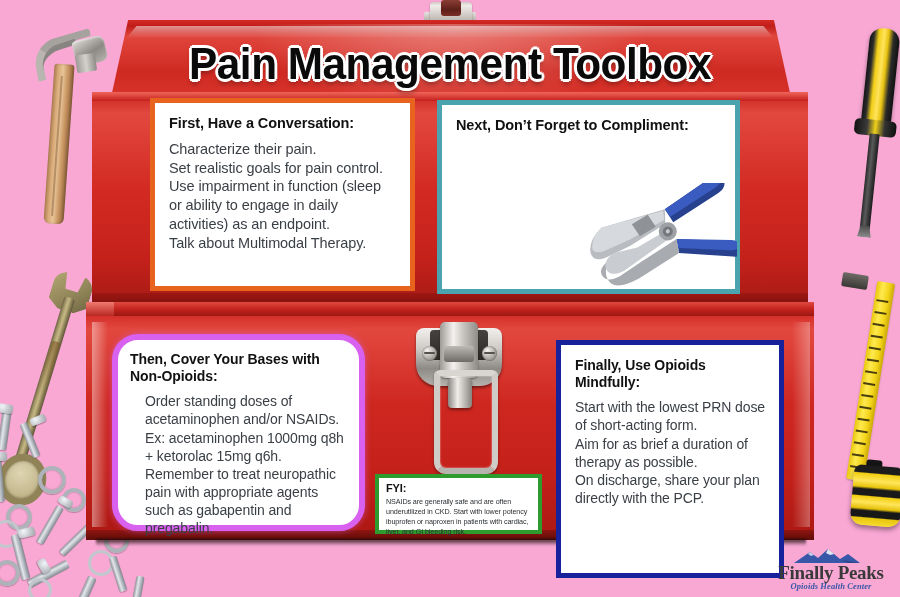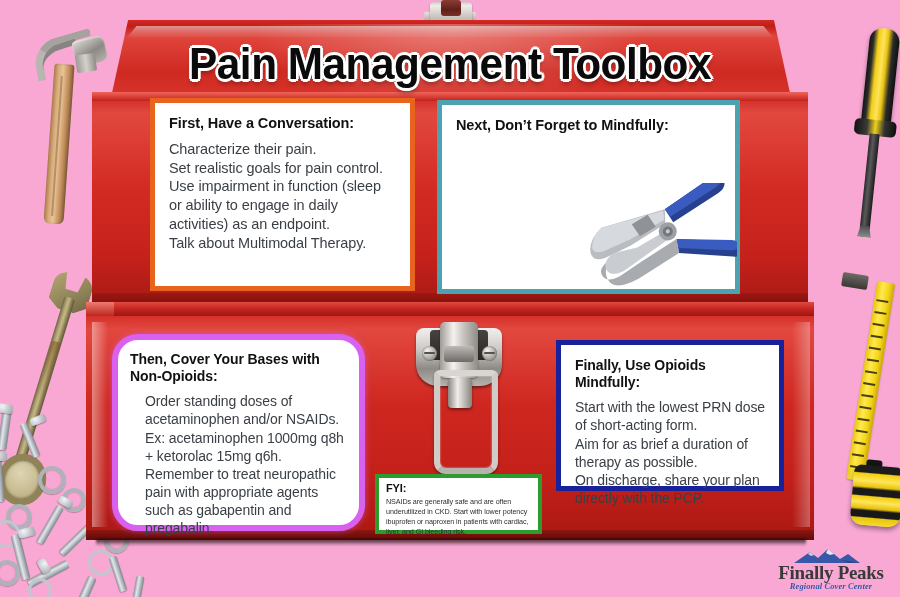--- a/index.html
+++ b/index.html
@@ -174,21 +174,21 @@
   
   #p2{left:437px;top:100px;width:303px;height:194px;border:5px solid #4BA3AF;}
   #p2 h3{font-size:14.5px;}
   
   #p3{left:112px;top:334px;width:253px;height:197px;border:6px solid #D861F0;
       border-radius:26px;box-shadow:0 0 6px rgba(216,97,240,.55);}
   #p3 .inner{padding:11px 12px 8px 12px;}
   #p3 h3{font-size:14px;}
   #p3 p{font-size:14px;margin-left:15px;}
   
-  #p4{left:556px;top:340px;width:228px;height:151px;border:5px solid #16219B;}
+  #p4{left:556px;top:340px;width:228px;height:238px;border:5px solid #16219B;}
   #p4 h3{font-size:14px;}
   #p4 p{font-size:14px;}
   
   #pf{left:375px;top:474px;width:167px;height:60px;border:4px solid #2E9B2E;}
   #pf .inner{padding:4px 6px 4px 7px;}
   #pf h3{font-size:11px;margin:0 0 2px 0;}
   #pf p{font-size:7.2px;line-height:1.38;color:#2b2f33;}
 
   
   
@@ -442,21 +442,21 @@
       <h3>First, Have a Conversation:</h3>
       <p style="white-space:pre-line">Characterize their pain.
 Set realistic goals for pain control.
 Use impairment in function (sleep or ability to engage in daily activities) as an endpoint.
 Talk about Multimodal Therapy.</p>
     </div>
   </div>
 
   <div class="panel" id="p2">
     <div class="inner">
-      <h3>Next, Don’t Forget to Mindfully:</h3>
+      <h3>Next, Don’t Forget to Compliment:</h3>
     </div>
 
     <svg class="pliers" style="position:absolute;left:135px;top:78px;width:160px;height:108px;" viewBox="0 0 160 108">
       <g transform="rotate(-18 80 54)">
         <path d="M96 30 L150 14 Q160 12 161 20 Q162 28 152 31 L100 45 Z" fill="#27418f"></path>
         <path d="M96 30 L150 14 Q158 12 159 18 Q159 22 151 25 L99 39 Z" fill="#3a5bbf"></path>
         <path d="M98 62 L152 82 Q161 86 158 93 Q155 100 146 96 L96 76 Z" fill="#27418f"></path>
         <path d="M98 62 L150 80 Q157 83 155 88 Q152 92 145 89 L97 71 Z" fill="#3a5bbf"></path>
         <path d="M30 28 Q14 36 12 48 Q11 58 24 58 L52 54 L92 44 L96 30 Z" fill="#b9bcc0"></path>
         <path d="M30 28 Q18 34 15 44 Q14 51 25 51 L54 48 L92 40 L94 31 Z" fill="#d6d9dd"></path>
@@ -505,16 +505,16 @@
   </div>
 
   <div class="logo">
     <svg class="logo-mtn" viewBox="0 0 86 18">
       <path d="M2 16 L18 5 L26 11 L36 2 L48 12 L56 7 L68 16 Z" fill="#3957a8"></path>
       <path d="M36 2 L42 7 L38 8 L34 6 Z" fill="#ffffff" opacity=".85"></path>
       <path d="M18 5 L22 8 L19 9 L16 7 Z" fill="#ffffff" opacity=".7"></path>
       <path d="M50 13 L62 15 L68 16 L56 16 Z" fill="#2c4589"></path>
     </svg>
     <div class="logo-name">Finally Peaks</div>
-    <div class="logo-sub">Regional Cover Center</div>
+    <div class="logo-sub">Opioids Health Center</div>
   </div>
 
 </div>
 
 </body></html>

